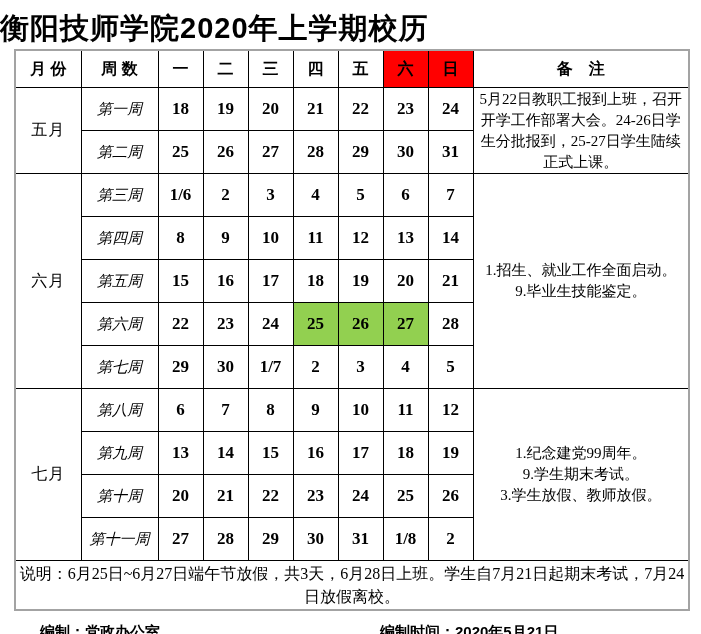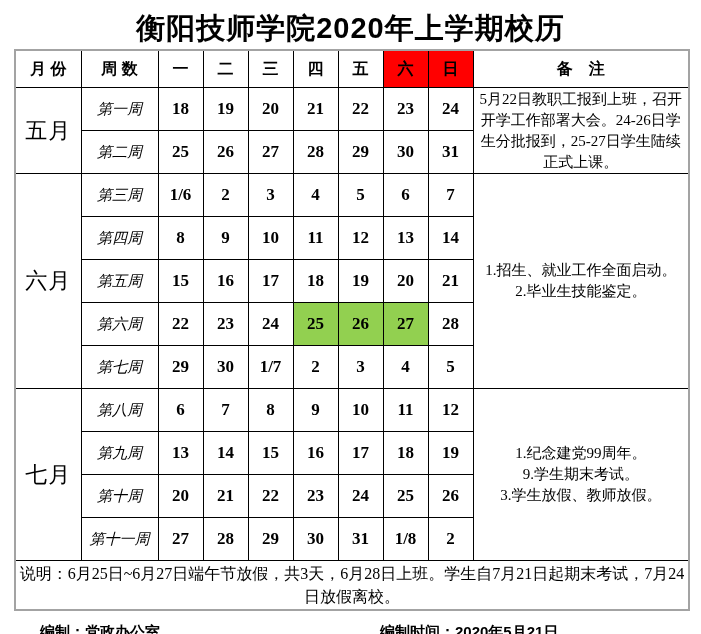--- a/index.html
+++ b/index.html
@@ -4,21 +4,21 @@
 <style>
   html, body { margin: 0; padding: 0; }
   body {
     width: 701px; height: 634px;
     background: #ffffff;
     font-family: "Liberation Serif", "DejaVu Serif", serif;
     color: #000000;
     overflow: hidden;
   }
   .page-title {
-    text-align: center;
+    text-align: left;
     font-family: "Liberation Sans", "DejaVu Sans", sans-serif;
     font-weight: bold;
     font-size: 29px;
     padding-top: 9px;
     letter-spacing: 1px;
     height: 40px;
     line-height: 38px;
   }
   table.calendar {
     border-collapse: collapse;
@@ -35,21 +35,21 @@
     overflow: hidden;
   }
   th.head {
     font-family: "Liberation Sans", "DejaVu Sans", sans-serif;
     font-weight: bold;
     font-size: 16px;
     height: 36px;
     white-space: pre;
   }
   th.weekend { background: var(--weekend-bg, #FF0000); }
-  td.month-cell { font-size: 22px; letter-spacing: 1px; margin-left: 48px; }
+  td.month-cell { font-size: 16px; letter-spacing: 1px; margin-left: 48px; }
   td.week-cell  { font-size: 15px; height: 42px; font-style: italic; }
   td.day-cell   { font-weight: bold; font-size: 17px; }
   td.day-cell.holiday { background: var(--holiday-bg, #92D050); }
   td.note-cell {
     text-align: left;
     vertical-align: middle;
     font-size: 15px;
     line-height: 1.4;
     padding: 2px 3px 2px 4px;
   }
@@ -133,21 +133,21 @@
         <td class="week-cell">第三周</td>
         <td class="day-cell">1/6</td>
         <td class="day-cell">2</td>
         <td class="day-cell">3</td>
         <td class="day-cell">4</td>
         <td class="day-cell">5</td>
         <td class="day-cell">6</td>
         <td class="day-cell">7</td>
         <td class="note-cell" rowspan="5">
           <div>1.招生、就业工作全面启动。</div>
-          <div>2.毕业生技能鉴定。</div>
+          <div>9.毕业生技能鉴定。</div>
         </td>
       </tr>
       <tr>
         <td class="week-cell">第四周</td>
         <td class="day-cell">8</td>
         <td class="day-cell">9</td>
         <td class="day-cell">10</td>
         <td class="day-cell">11</td>
         <td class="day-cell">12</td>
         <td class="day-cell">13</td>

